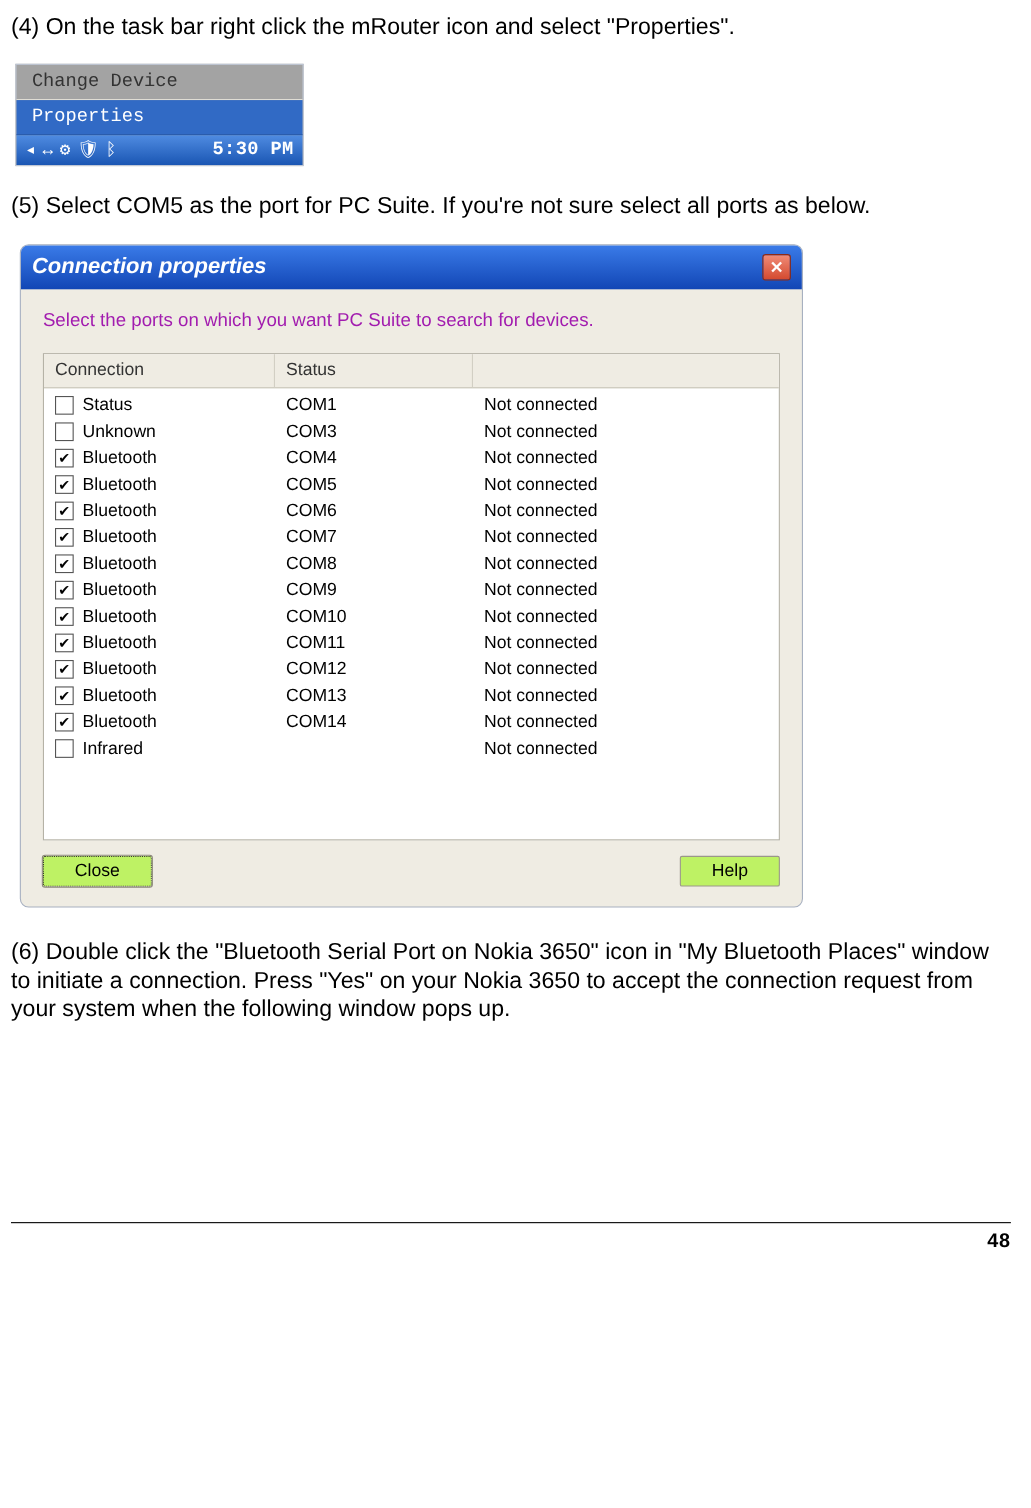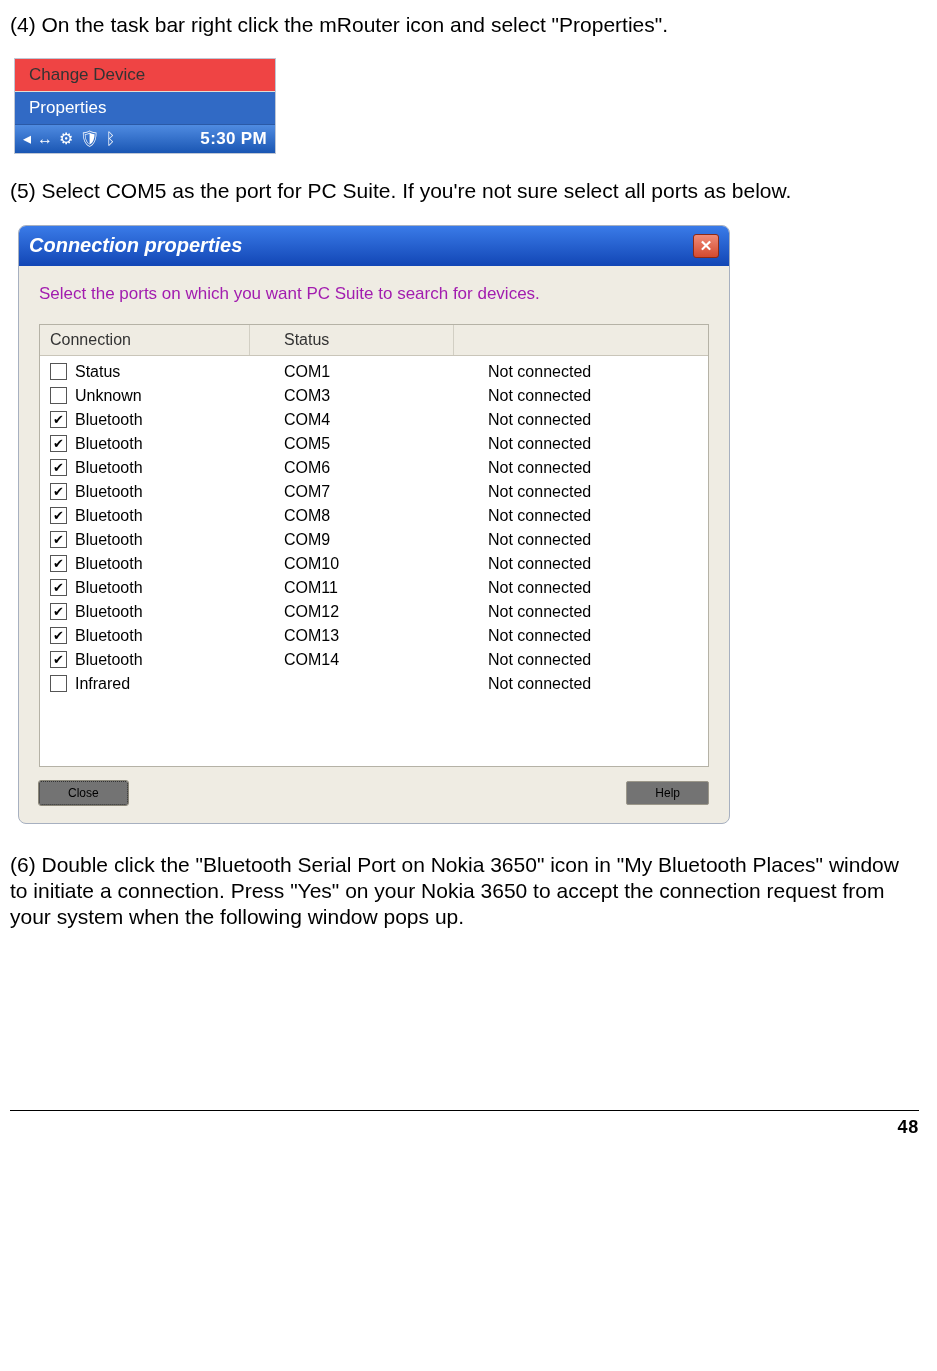--- a/index.html
+++ b/index.html
@@ -11,22 +11,22 @@
     padding: 12px 18px 0 10px;
     width: 937px;
     box-sizing: border-box;
   }
   .para { line-height: 1.25; margin: 0 0 20px 0; }
 
   
   .menu-shot {
     width: 260px;
     border: 1px solid #bfc7d5;
-    background: #ef4444;
-    font-family: Liberation Sans, sans-serif;
+    background: #a3a3a3;
+    font-family: Liberation Mono, monospace;
     font-size: 17px;
     margin: 14px 0 24px 4px;
   }
   .menu-row {
     padding: 6px 14px;
     border-bottom: 1px solid #e0ddd4;
     color: #333;
   }
   .menu-row.selected {
     background: #316ac5;
@@ -79,21 +79,20 @@
 
   .grid {
     background: #fff;
     border: 1px solid #b5b2a6;
   }
   .grid-head, .grid-row {
     display: grid;
     grid-template-columns: 210px 180px 1fr 24px;
     font-size: 16px;
     align-items: center;
-    gap: 24px;
   }
   .grid-head {
     background: #efece3;
     color: #333;
     border-bottom: 1px solid #c9c5b9;
   }
   .grid-head > div { padding: 6px 10px; border-right: 1px solid #d2cfc4; }
   .grid-head > div:last-child { border-right: none; }
   .grid-rows { padding: 4px 0 70px 0; }
   .grid-row > div { padding: 3px 10px; }
@@ -103,24 +102,24 @@
     border: 1px solid #555;
     display: inline-flex; align-items: center; justify-content: center;
     font-size: 13px; line-height: 1;
     color: #000;
     background: #fff;
   }
   .cb.off { color: transparent; }
 
   .dlg-btns { display: flex; margin-top: 14px; gap: 12px; }
   .dlg-btn {
-    background: #737373;
+    background: #bef264;
     border: 1.5px solid #9b978a;
     padding: 4px 28px;
-    font-size: 12px;
+    font-size: 16px;
     font-family: inherit;
     border-radius: 2px;
   }
   .dlg-btn.focus { border: 1.5px dotted #333; outline: 1px solid #8b8779; }
   .spacer { flex: 1; }
 
   .footer-area { height: 160px; }
   .page-sep { border: none; border-top: 1.5px solid #000; margin: 0 0 6px 0; }
   .page-num { text-align: right; font-size: 18px; font-family: Arial, sans-serif; font-weight: bold; letter-spacing: .04em; }
 </style>

